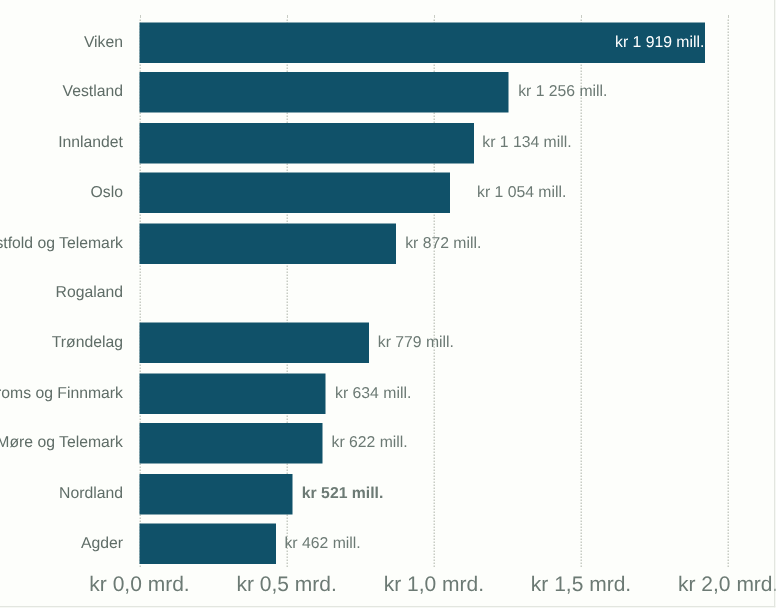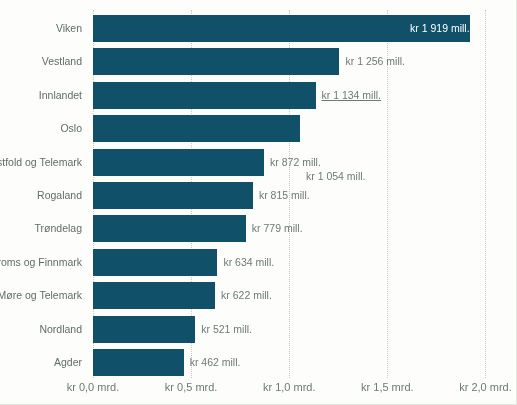--- a/index.html
+++ b/index.html
@@ -101,21 +101,21 @@
   .axis-labels {
     position: absolute;
     left: 0;
     top: 381px;
     width: 517px;
     height: 20px;
   }
   .axis-tick-label {
     position: absolute;
     top: 0;
-    font-size: 11px;
+    font-size: 14px;
     color: #6c7a74;
     white-space: nowrap;
     transform: translateX(-50%);
   }
 </style>
 </head>
 <body>
 
 <div id="chart-root">
 
@@ -145,49 +145,45 @@
         <div class="bar-row" style="top: 5px;">
           <div class="bar-rect" style="width: 376.576px; background: rgb(16, 81, 105);"></div>
           <div class="bar-value inside" style="left: 0px; width: 376.576px;">kr 1 919 mill.</div>
         </div>
         <div class="bar-row" style="top: 38.4px;">
           <div class="bar-rect" style="width: 246.472px; background: rgb(16, 81, 105);"></div>
           <div class="bar-value" style="left: 246.472px;">kr 1 256 mill.</div>
         </div>
         <div class="bar-row" style="top: 71.8px;">
           <div class="bar-rect" style="width: 222.531px; background: rgb(16, 81, 105);"></div>
-          <div class="bar-value" style="left: 222.531px; text-decoration: underline;">kr 1 134 mill.</div>
+          <div class="bar-value" style="left: 222.531px;">kr 1 134 mill.</div>
         </div>
         <div class="bar-row" style="top: 105.2px;">
           <div class="bar-rect" style="width: 206.832px; background: rgb(16, 81, 105);"></div>
-          <div class="bar-value" style="left: 207px; margin-top: 48px;">kr 1 054 mill.</div>
+          <div class="bar-value" style="left: 219px;">kr 1 054 mill.</div>
         </div>
         <div class="bar-row" style="top: 138.6px;">
           <div class="bar-rect" style="width: 171.117px; background: rgb(16, 81, 105);"></div>
           <div class="bar-value" style="left: 171.117px;">kr 872 mill.</div>
-        </div>
-        <div class="bar-row" style="top: 172px;">
-          <div class="bar-rect" style="width: 159.932px; background: rgb(16, 81, 105);"></div>
-          <div class="bar-value" style="left: 159.932px;">kr 815 mill.</div>
         </div>
         <div class="bar-row" style="top: 205.4px;">
           <div class="bar-rect" style="width: 152.867px; background: rgb(16, 81, 105);"></div>
           <div class="bar-value" style="left: 152.867px;">kr 779 mill.</div>
         </div>
         <div class="bar-row" style="top: 238.8px; padding-left: 19px;">
           <div class="bar-rect" style="width: 124.413px; background: rgb(16, 81, 105);"></div>
           <div class="bar-value" style="left: 124.413px;">kr 634 mill.</div>
         </div>
         <div class="bar-row" style="top: 272.2px;">
           <div class="bar-rect" style="width: 122.058px; background: rgb(16, 81, 105);"></div>
           <div class="bar-value" style="left: 122.058px;">kr 622 mill.</div>
         </div>
         <div class="bar-row" style="top: 305.6px;">
           <div class="bar-rect" style="width: 102.239px; background: rgb(16, 81, 105);"></div>
-          <div class="bar-value" style="left: 102.239px;">kr 521 mill.</div>
+          <div class="bar-value" style="left: 102.239px; font-weight: bold;">kr 521 mill.</div>
         </div>
         <div class="bar-row" style="top: 339px;">
           <div class="bar-rect" style="width: 90.6607px; background: rgb(16, 81, 105);"></div>
           <div class="bar-value" style="left: 90.6607px;">kr 462 mill.</div>
         </div>
       </div>
   </div>
 
   <div class="axis-labels">
       <div class="axis-tick-label" style="left: 93px;">kr 0,0 mrd.</div>

